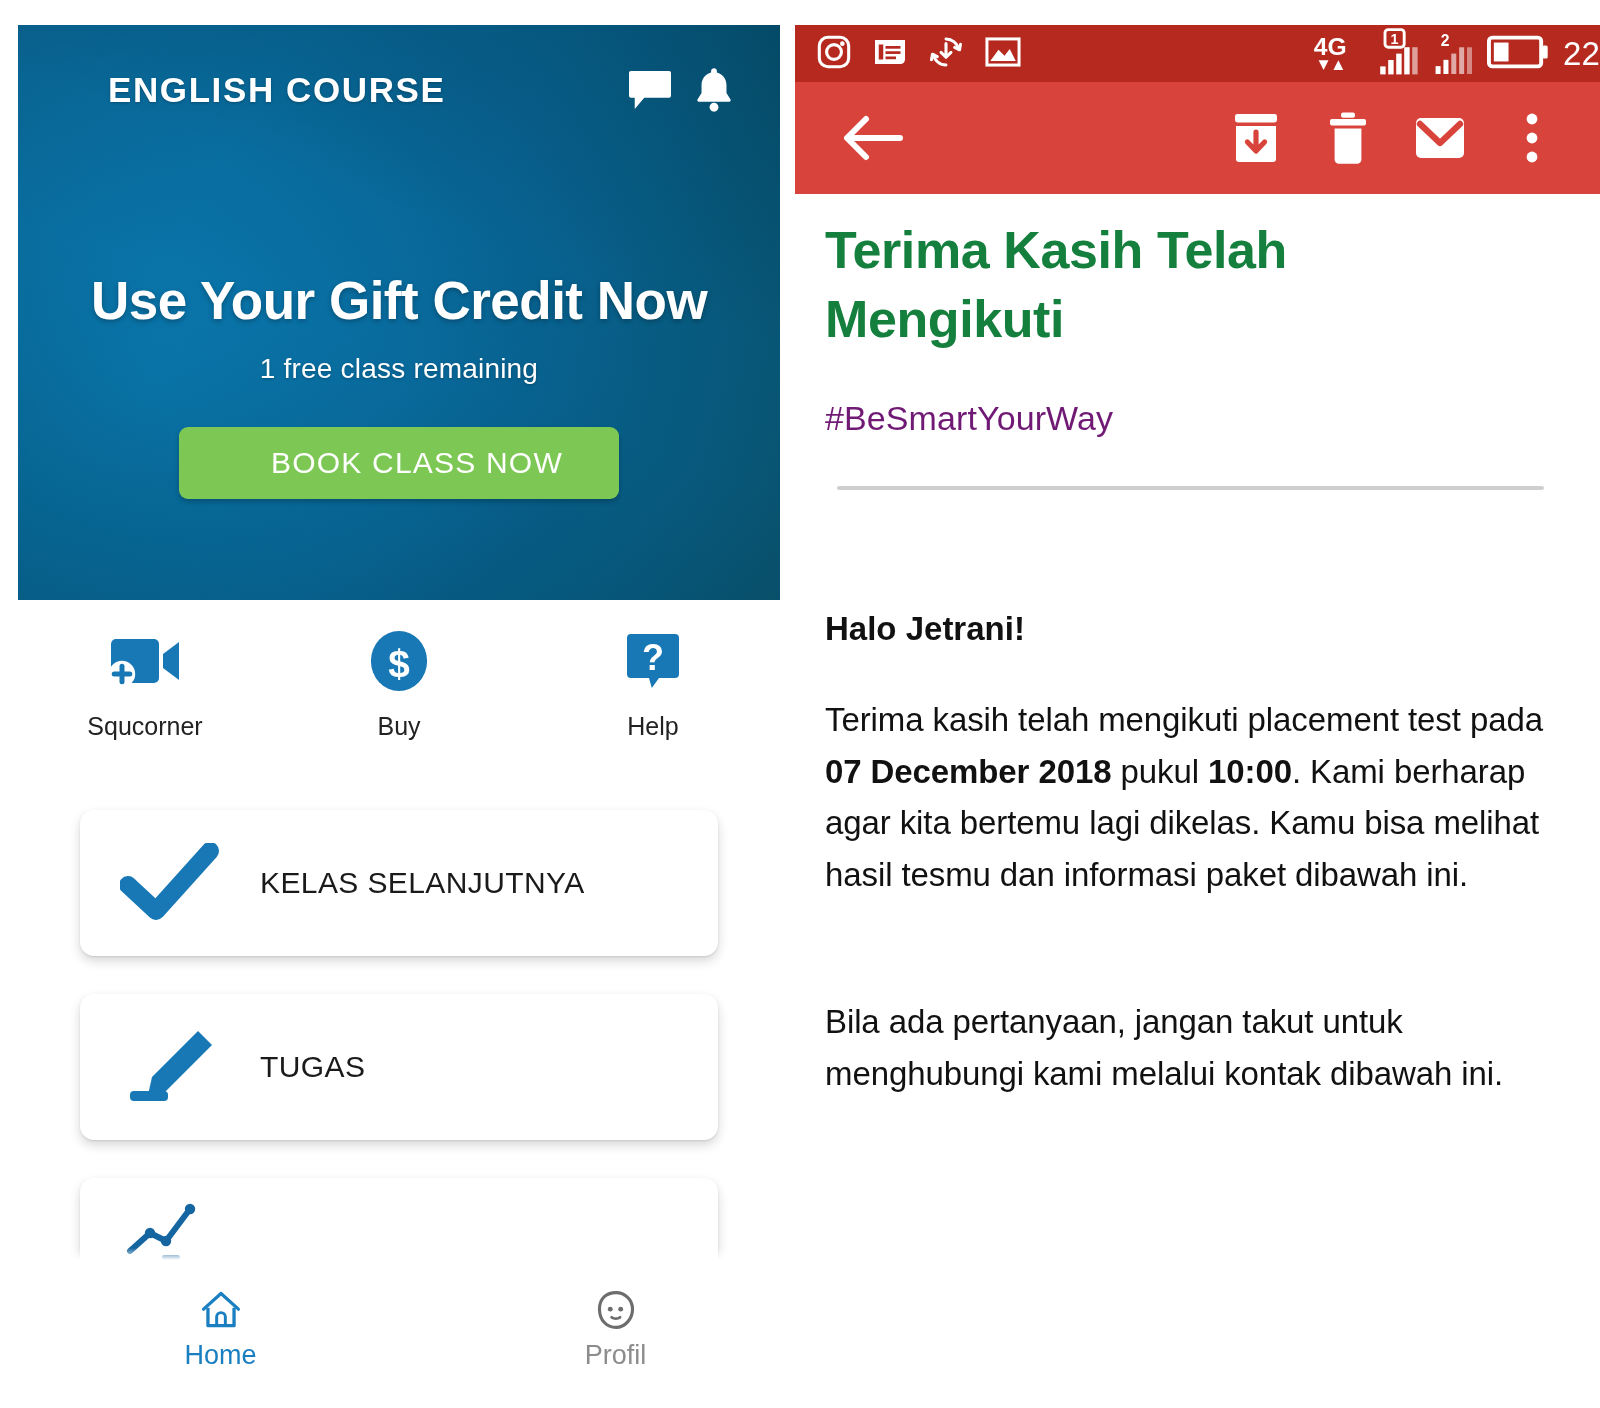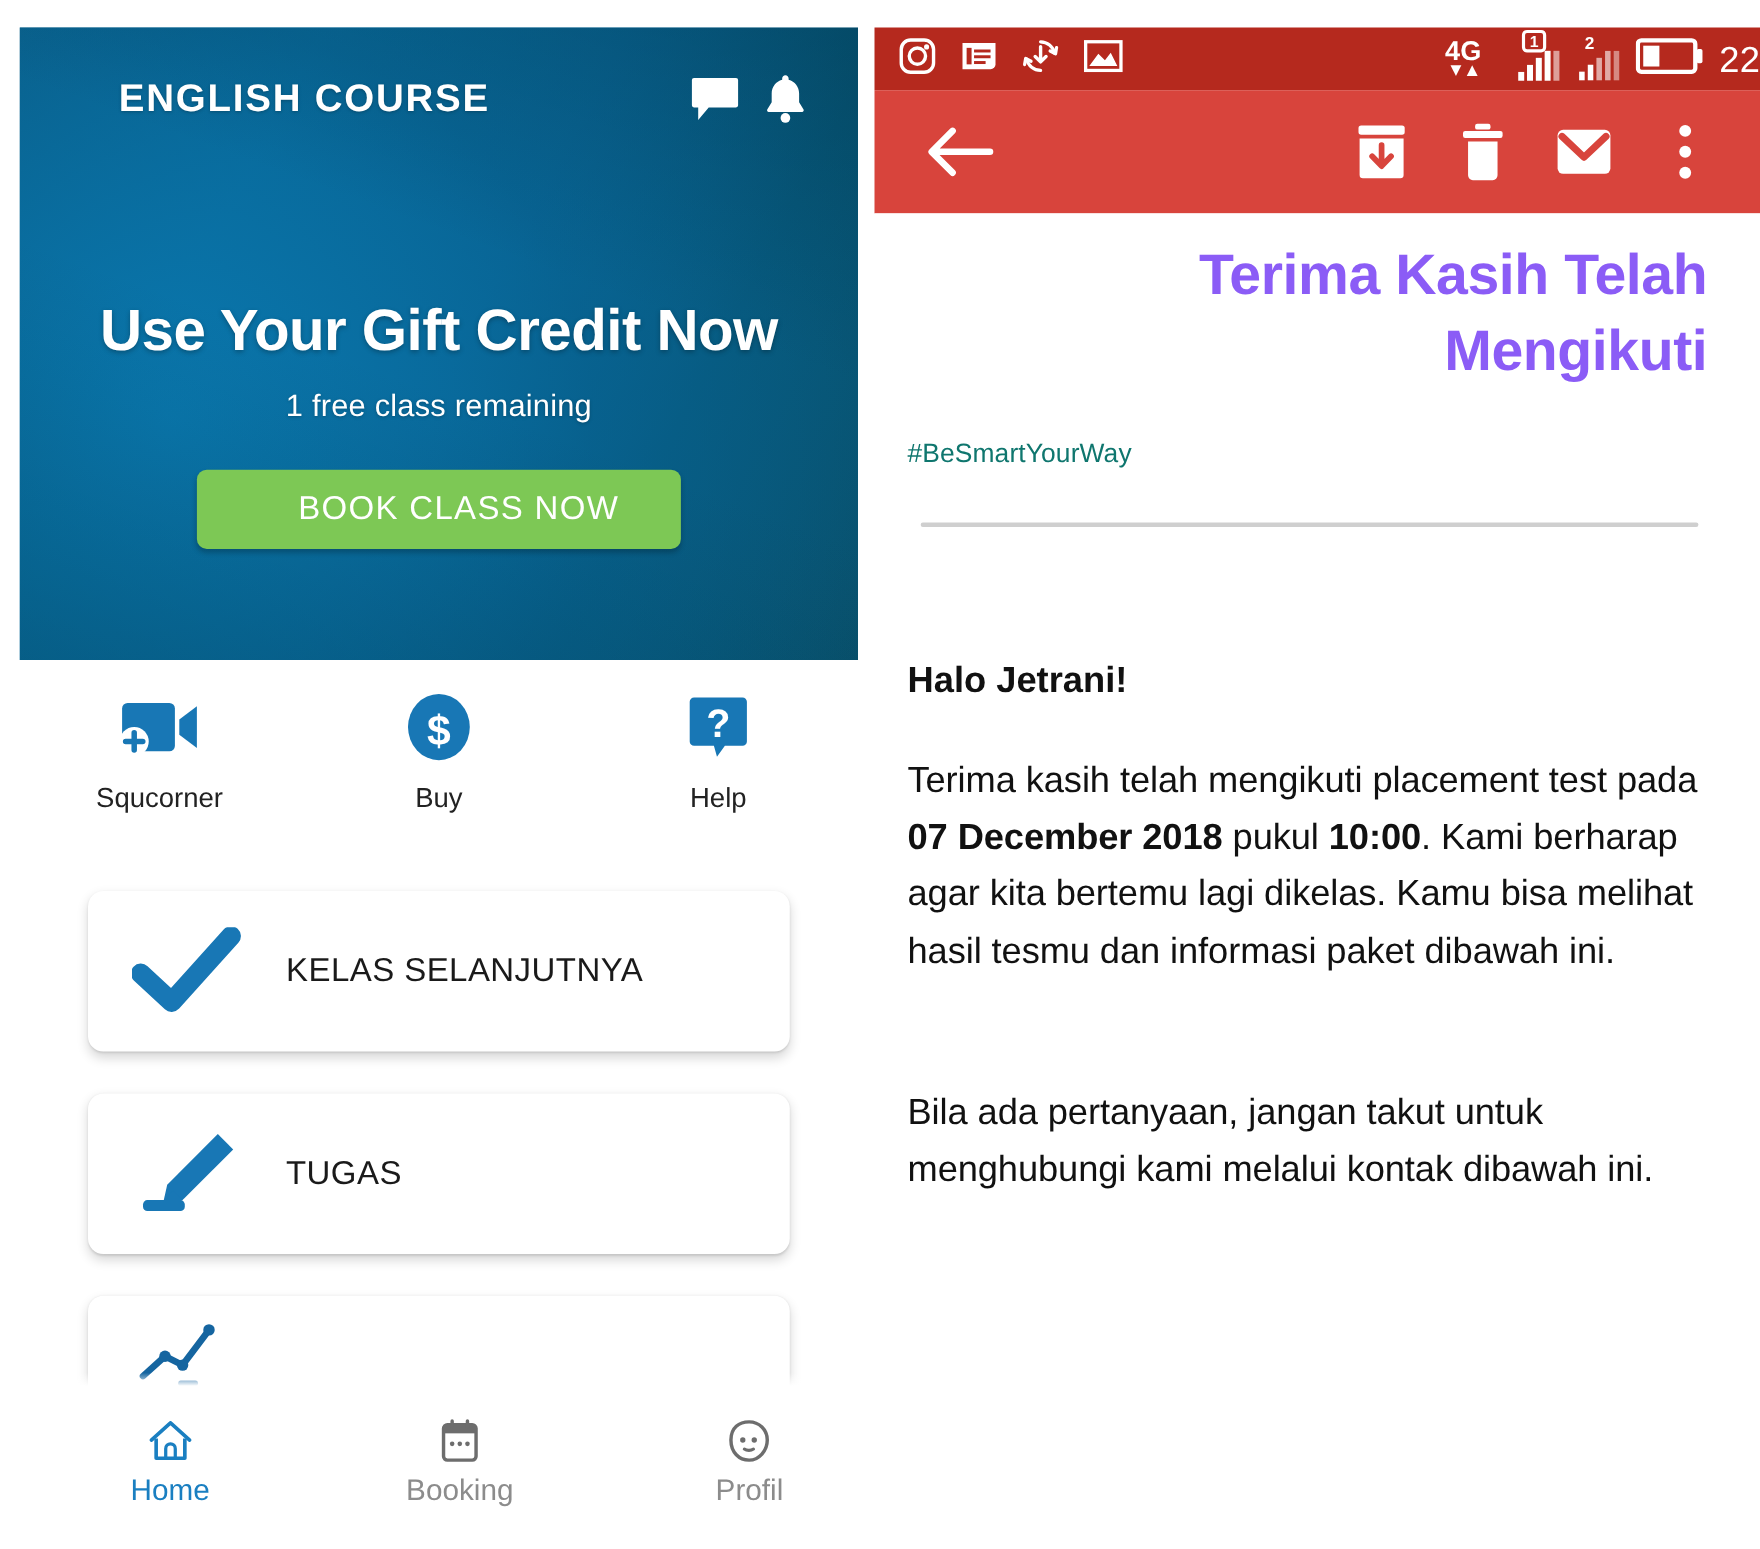--- a/index.html
+++ b/index.html
@@ -144,27 +144,26 @@
   #toolbar-spacer{ flex:1; }
   .tb-btn{ width:92px; height:92px; display:flex; align-items:center; justify-content:center; cursor:pointer; }
 
   #mail-body{
     position:absolute; left:5px; top:194px; width:805px; bottom:0;
     background:#ffffff;
     padding:22px 48px 0 30px;
     overflow:hidden;
   }
   #mail-title{
-    color:#8b5cf6; font-size:52px; font-weight:bold;
+    color:#15803d; font-size:52px; font-weight:bold;
     line-height:1.32;
     letter-spacing:-0.4px;
-    text-align:right;
   }
   #mail-hashtag{
-    color:#0f766e; font-size:24px; margin-top:46px;
+    color:#701a75; font-size:34px; margin-top:46px;
     letter-spacing:0.1px;
   }
   #mail-divider{
     height:4px; background:#cfcfcf; margin:48px 8px 0 12px;
     border-radius:2px;
   }
   #mail-greeting{
     font-size:33px; font-weight:bold; color:#111111;
     margin-top:120px;
   }
@@ -285,33 +284,20 @@
       <div class="nav-ico">
         <svg width="42" height="40" viewBox="0 0 24 23" aria-hidden="true">
           <path d="M12 2 L22 11 M12 2 L2 11" stroke="#1a7fc1" stroke-width="1.9" fill="none" stroke-linecap="round"></path>
           <path d="M4.5 10.2 V20.5 h15 V10.2" stroke="#1a7fc1" stroke-width="1.9" fill="none" stroke-linejoin="round"></path>
           <path d="M9.5 20.5 v-5 a2.5 2.5 0 0 1 5 0 v5" stroke="#1a7fc1" stroke-width="1.7" fill="none"></path>
         </svg>
       </div>
       <div class="nav-label">Home</div>
     </div>
 
-    <div class="nav-item">
-      <div class="nav-ico">
-        <svg width="36" height="40" viewBox="0 0 20 23" aria-hidden="true">
-          <rect x="1.5" y="3" width="17" height="18.5" rx="2" stroke="#6d6d6d" stroke-width="1.8" fill="none"></rect>
-          <rect x="1.5" y="3" width="17" height="4.5" fill="#6d6d6d"></rect>
-          <path d="M6 1 v3.2M14 1 v3.2" stroke="#6d6d6d" stroke-width="1.8" stroke-linecap="round"></path>
-          <circle cx="6" cy="13" r="1.2" fill="#6d6d6d"></circle>
-          <circle cx="10" cy="13" r="1.2" fill="#6d6d6d"></circle>
-          <circle cx="14" cy="13" r="1.2" fill="#6d6d6d"></circle>
-        </svg>
-      </div>
-      <div class="nav-label">Booking</div>
-    </div>
 
 
     <div class="nav-item">
       <div class="nav-ico">
         <svg width="40" height="40" viewBox="0 0 23 23" aria-hidden="true">
           <path d="M11.5 1.5c5.2 0 9.5 4 9.5 9.5s-4.3 10.5-9.5 10.5S2 17.5 2 11 6.3 1.5 11.5 1.5z" stroke="#6d6d6d" stroke-width="1.8" fill="none"></path>
           <circle cx="8.2" cy="11" r="1.4" fill="#6d6d6d"></circle>
           <circle cx="14.2" cy="11" r="1.4" fill="#6d6d6d"></circle>
           <path d="M9 15.7 a3.3 2.2 0 0 0 4.8 0" stroke="#6d6d6d" stroke-width="1.6" fill="none" stroke-linecap="round"></path>
         </svg>

